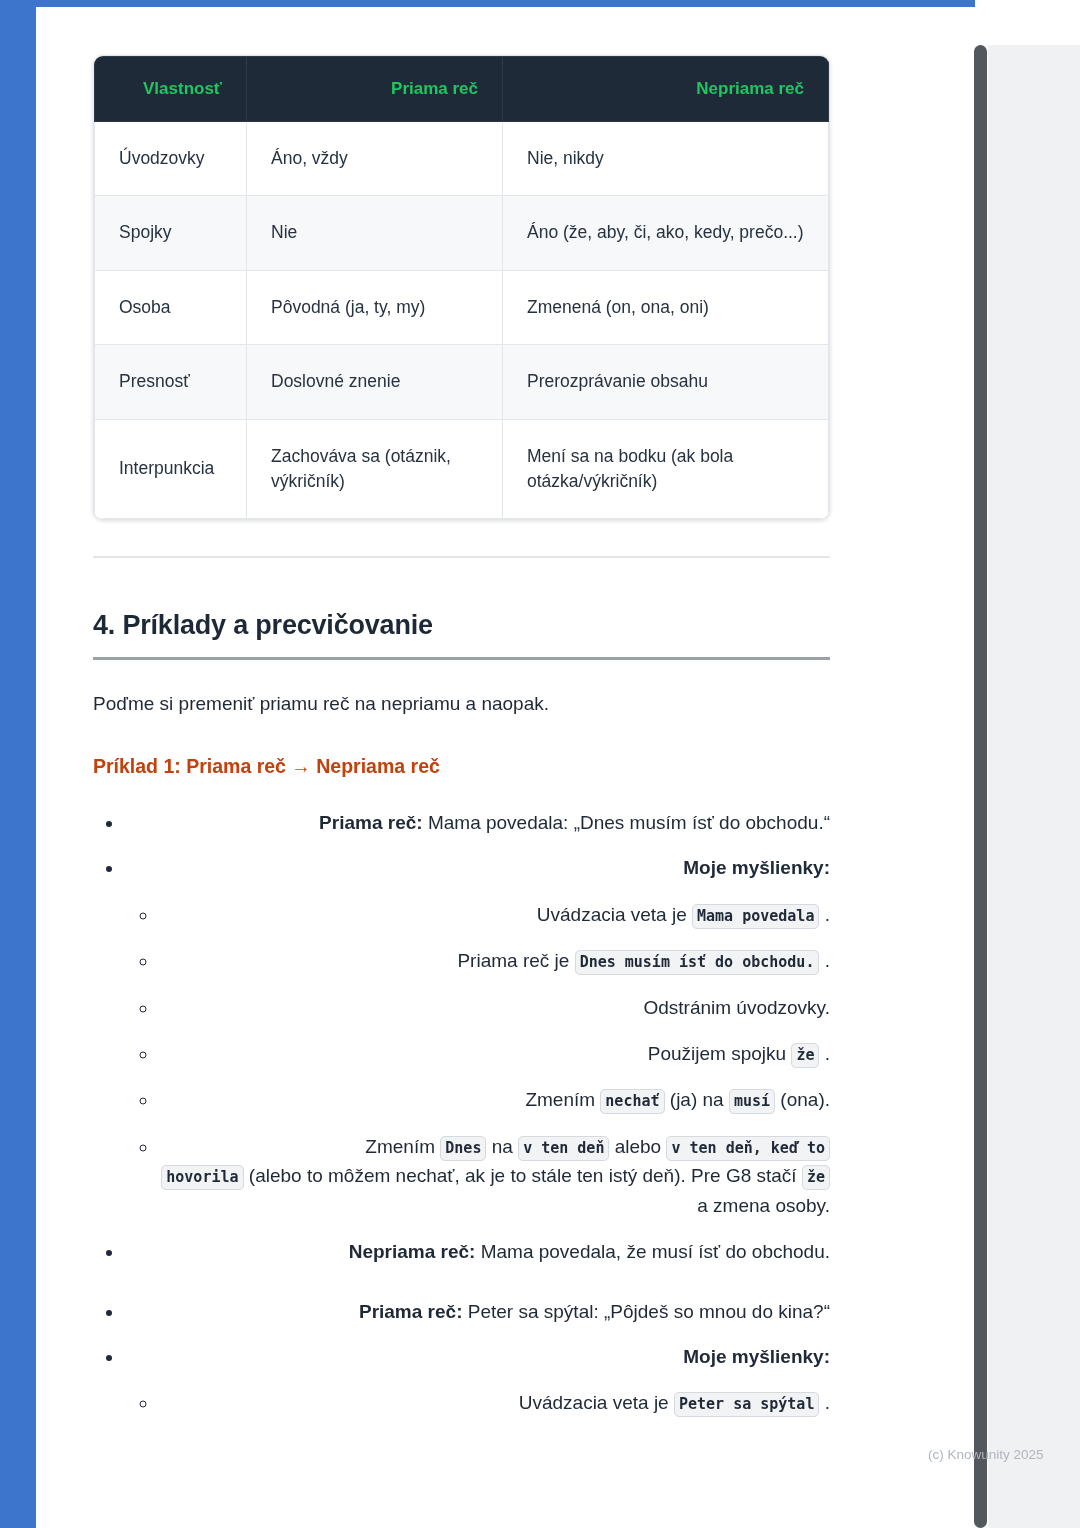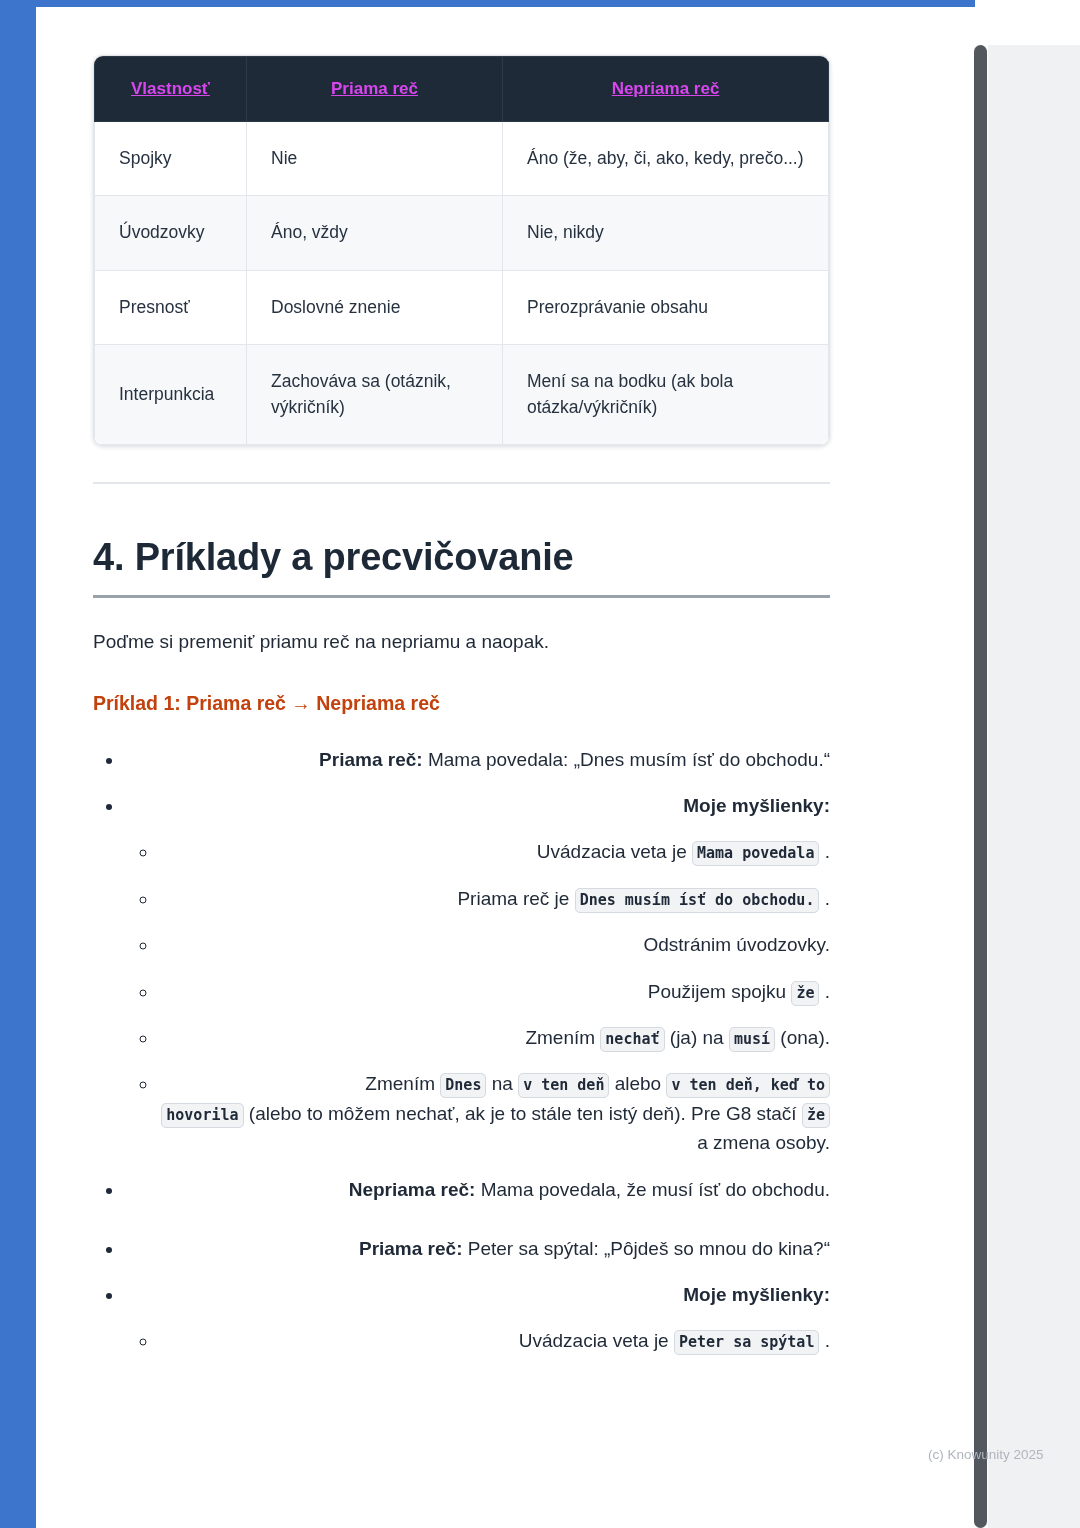--- a/index.html
+++ b/index.html
@@ -24,29 +24,29 @@
     font-family:"Liberation Sans", sans-serif;
   }
   .accent-left{position:absolute;left:0;top:0;width:36px;height:1528px;background:var(--accent);}
   .accent-top{position:absolute;left:0;top:0;width:975px;height:7px;background:var(--accent);}
   .content{position:absolute;left:93px;top:55px;width:737px;}
 
   .table-wrap{border-radius:10px;overflow:hidden;border:1px solid var(--border);
     box-shadow:0 1px 4px rgba(15,23,42,.15);background:#fff;}
   table{width:100%;border-collapse:collapse;font-size:17.5px;table-layout:fixed;}
   col.c1{width:152px;} col.c2{width:256px;} col.c3{width:auto;}
-  th{background:var(--header-bg);color:#d946ef;font-weight:700;text-align:center;
-    padding:22px 24px;border:1px solid #2c3a49;font-size:17px;text-decoration:underline;}
+  th{background:var(--header-bg);color:#22c55e;font-weight:700;text-align:right;
+    padding:22px 24px;border:1px solid #2c3a49;font-size:17px;}
   td{padding:24px 24px;border:1px solid var(--border);vertical-align:middle;
     color:#273241;line-height:1.45;background:#fff;}
   tbody tr:nth-child(even) td{background:var(--row-alt);}
 
   hr.divider{border:none;border-top:2px solid var(--divider);margin:36px 0 0;}
 
-  h2.section-heading{font-size:38px;font-weight:700;color:#1d2936;margin:52px 0 0;
+  h2.section-heading{font-size:27px;font-weight:700;color:#1d2936;margin:52px 0 0;
     padding-bottom:16px;border-bottom:3px solid var(--underline);letter-spacing:-0.2px;}
 
   p.intro{font-size:19px;line-height:1.5;margin:30px 0 0;}
   p.subhead{font-size:19.5px;font-weight:700;color:#c2410c;margin:36px 0 0;}
 
   ul.top{margin:30px 0 0;padding-left:31px;list-style:disc;font-size:19px;line-height:1.55;}
   ul.top>li{margin:16px 0;text-align:right;}
   ul.nested{list-style:circle;padding-left:34px;margin:16px 0 0;font-size:19px;}
   ul.nested>li{margin:17px 0;}
 
@@ -80,28 +80,33 @@
         </colgroup>
       <thead>
         <tr>
           <th>Vlastnosť</th>
           <th>Priama reč</th>
           <th>Nepriama reč</th>
         </tr>
       </thead>
       <tbody>
         <tr>
+          <td>Úvodzovky</td>
+          <td>Áno, vždy</td>
+          <td>Nie, nikdy</td>
+        </tr>
+        <tr>
           <td>Spojky</td>
           <td>Nie</td>
           <td>Áno (že, aby, či, ako, kedy, prečo...)</td>
         </tr>
         <tr>
-          <td>Úvodzovky</td>
-          <td>Áno, vždy</td>
-          <td>Nie, nikdy</td>
+          <td>Osoba</td>
+          <td>Pôvodná (ja, ty, my)</td>
+          <td>Zmenená (on, ona, oni)</td>
         </tr>
         <tr>
           <td>Presnosť</td>
           <td>Doslovné znenie</td>
           <td>Prerozprávanie obsahu</td>
         </tr>
         <tr>
           <td>Interpunkcia</td>
           <td>Zachováva sa (otáznik, výkričník)</td>
           <td>Mení sa na bodku (ak bola otázka/výkričník)</td>

